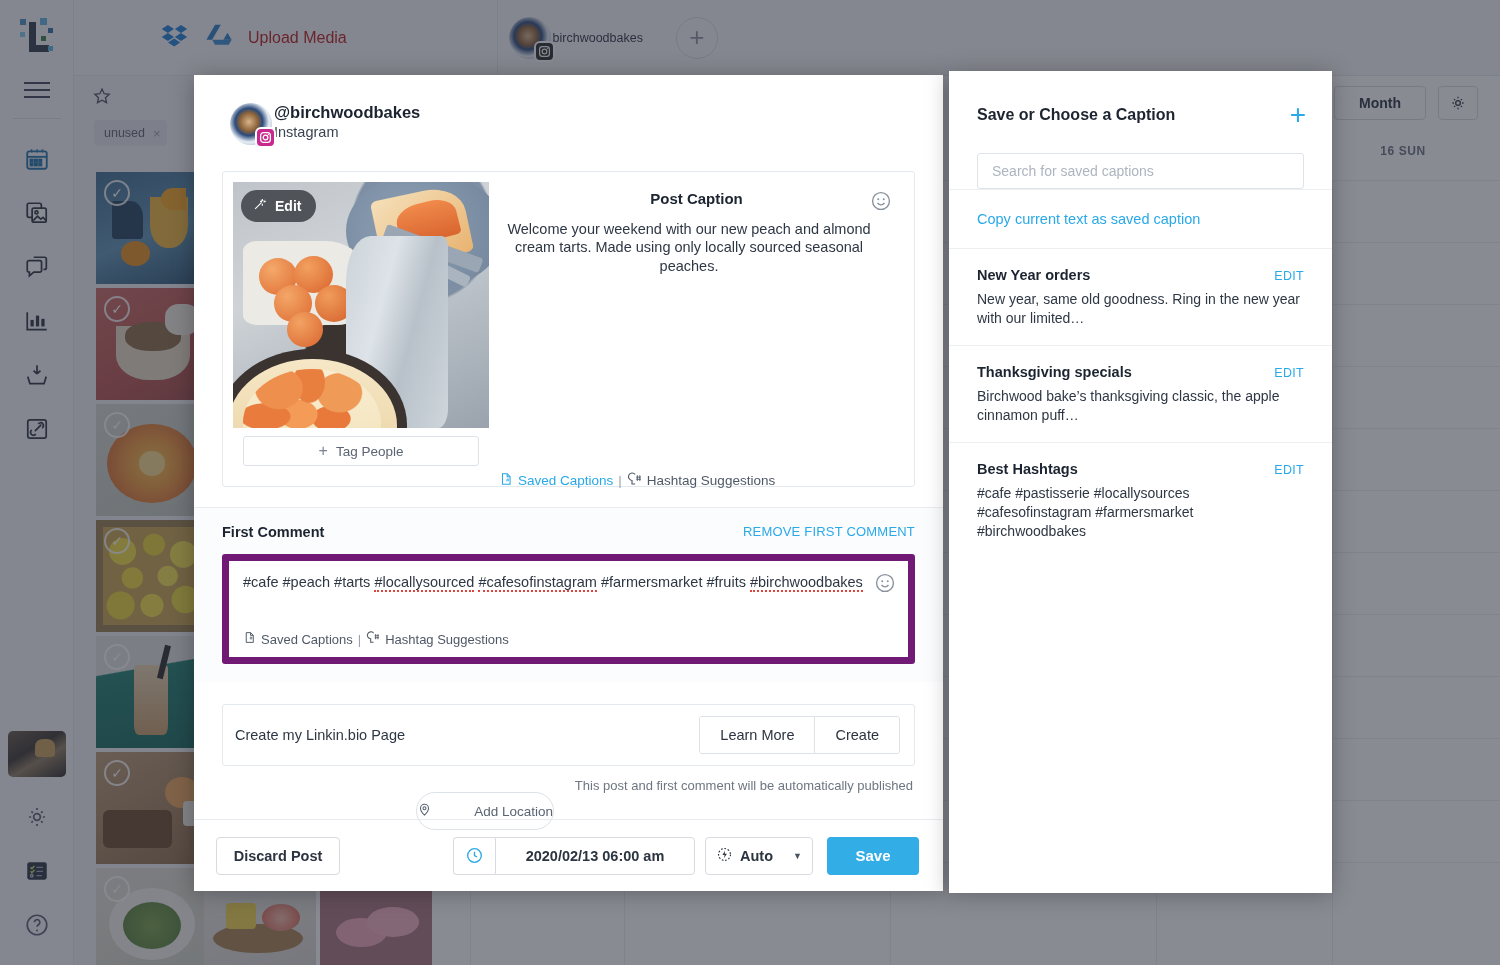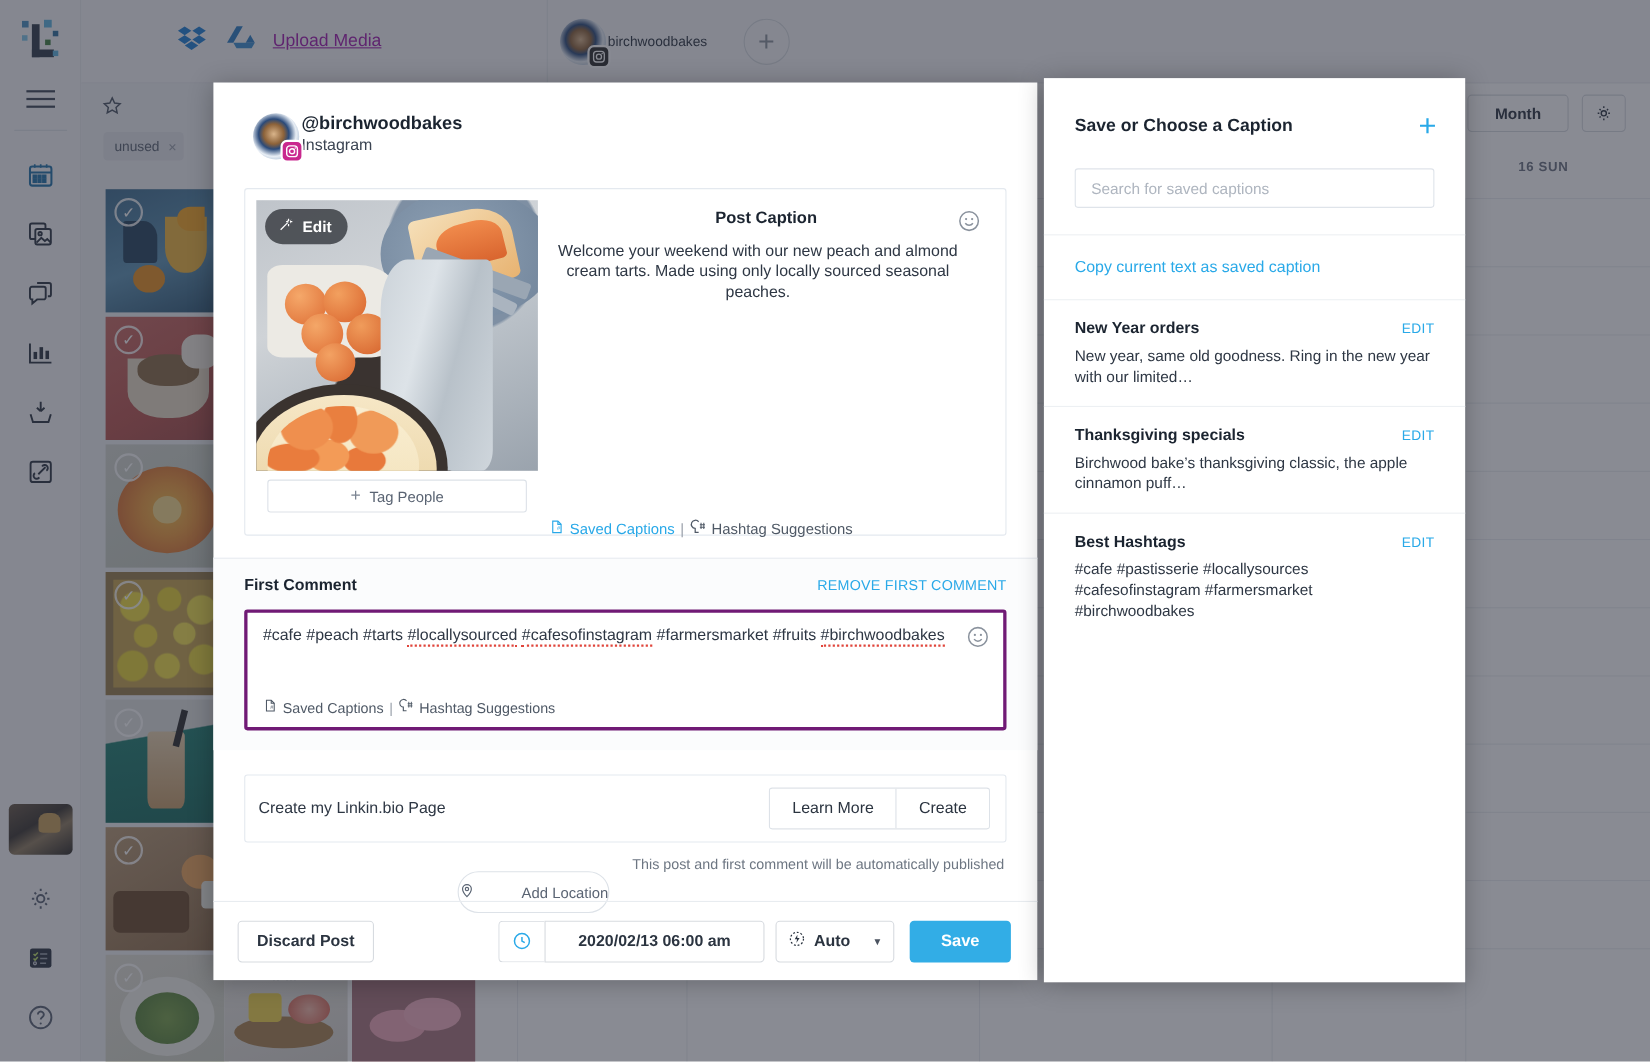--- a/index.html
+++ b/index.html
@@ -48,21 +48,21 @@
   }
   .rail-bot { margin-bottom: 26px; }
 
   
   .topbar {
     position: absolute; left: 74px; top: 0; right: 0; height: 76px;
     background: #f6f7f9; border-bottom: 1px solid #e3e6ea;
     display: flex; align-items: center;
   }
   .upload-zone { display: flex; align-items: center; gap: 14px; margin-left: 86px; }
-  .upload-zone .lbl { color: #a21caf; font-size: 16px; text-decoration: underline; }
+  .upload-zone .lbl { color: #b91c1c; font-size: 16px; }
   .topbar-divider { width:1px; height:76px; background:#e3e6ea; margin-left: 150px; }
   .acct {
     width: 156px; height: 76px; display:flex; flex-direction:row;
     align-items:center; justify-content:center; gap:2px;
   }
   .acct-name { font-size: 12.5px; color:#2c3440; }
   .add-acct {
     width: 42px; height: 42px; border-radius: 50%; border: 1px solid #d7dbe0;
     display:flex; align-items:center; justify-content:center; color:#8b929c;
     font-size: 26px; font-weight: 300; margin-left: 22px;
@@ -174,21 +174,21 @@
   .cap-links { position:absolute; left: 10px; bottom: -14px; font-size: 13.5px; display:flex; align-items:center; gap:5px; }
   .lnk-blue { color:#28a8e8; }
   .lnk-gray { color:#4f5966; }
   .sep-pipe { color:#9aa1ab; }
 
   .fc-wrap { margin: 20px 0 0 0; border-top:1px solid #e8ecf0; padding: 16px 28px 0 28px; background:#fbfcfd; }
   .fc-row { display:flex; align-items:flex-start; justify-content:space-between; }
   .fc-title { font-size: 14.5px; font-weight: bold; color:#1b2430; }
   .fc-remove { font-size: 13px; color:#2aa9e8; letter-spacing:.2px; }
   .fc-box {
-    margin-top: 14px; border:3px solid #701a75; border-radius:3px; background:#fff;
+    margin-top: 14px; border:7px solid #701a75; border-radius:3px; background:#fff;
     height: 110px; position: relative; padding: 12px 44px 0 14px;
   }
   .fc-text { font-size: 14.5px; line-height:1.35; color:#2e3744; }
   .spell { border-bottom: 2px dotted #e0453b; }
   .fc-smiley { position:absolute; right: 12px; top: 11px; width: 22px; height: 22px; }
   .fc-links { position:absolute; left: 14px; bottom: 9px; font-size: 13px; display:flex; align-items:center; gap:5px; }
 
   .linkin {
     margin: 22px 28px 0 28px; border:1px solid #e4e9ef; border-radius:3px;
     height: 62px; display:flex; align-items:center; justify-content:space-between; padding: 0 14px 0 12px;
@@ -233,21 +233,21 @@
   }
 
   
   .mr-head { display:flex; align-items:center; justify-content:space-between; padding: 30px 26px 0 28px; }
   .mr-title { font-size: 16px; font-weight: bold; color:#1b2430; }
   .mr-plus { color:#29a9e8; font-size: 28px; font-weight: 300; line-height: 1; }
   .mr-search {
     margin: 24px 28px 0 28px; height: 36px; border:1px solid #dfe4ea; border-radius:3px;
     display:flex; align-items:center; padding: 0 14px; font-size: 14px; color:#aeb5bf;
   }
-  .mr-copy { padding: 20px 28px 20px 28px; border-top:1px solid #edf0f3; border-bottom:1px solid #edf0f3; margin-top: 24px; }
+  .mr-copy { padding: 20px 28px 20px 28px; border-top:1px solid #edf0f3; border-bottom:1px solid #edf0f3; }
   .mr-copy span { color:#29a9e8; font-size: 14.5px; }
   .cap-item { padding: 18px 28px 18px 28px; border-bottom: 1px solid #edf0f3; }
   .cap-item-head { display:flex; align-items:baseline; justify-content:space-between; }
   .cap-item-name { font-size: 14.5px; font-weight: bold; color:#1b2430; }
   .cap-item-edit { font-size: 12.5px; color:#29a9e8; letter-spacing:.3px; }
   .cap-item-body { margin-top: 7px; font-size: 14px; line-height: 1.33; color:#2e3744; }
   .mr-foot { position:absolute; left:0; right:0; bottom:0; height: 72px; display:flex; align-items:center; justify-content:center; }
   .btn-done {
     width: 339px; height: 38px; border:1px solid #dfe4ea; border-radius:4px; background:#fff;
     display:flex; align-items:center; justify-content:center; font-size: 14.5px; color:#4d5665;

